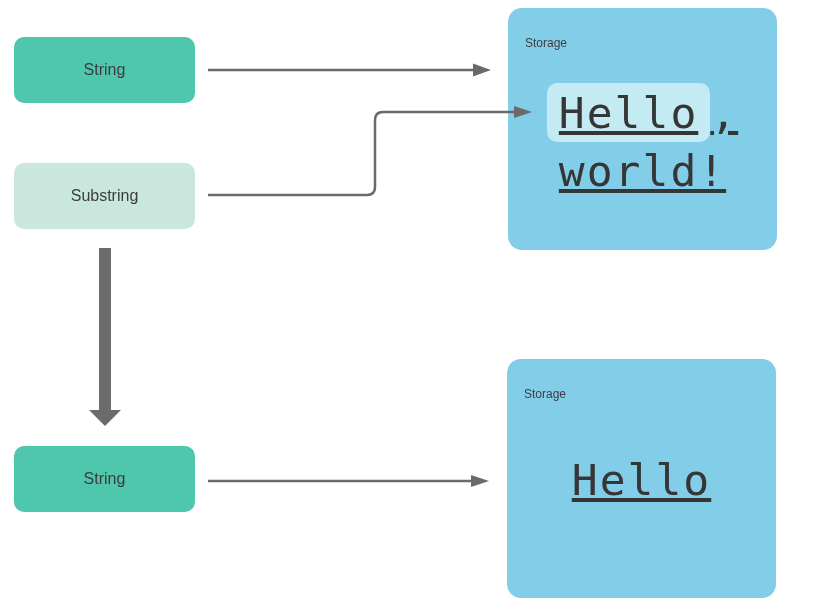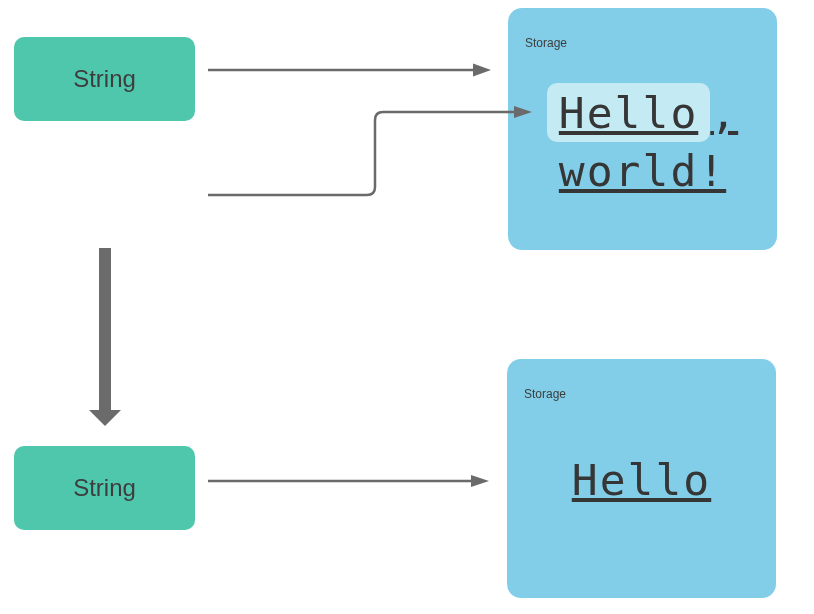--- a/index.html
+++ b/index.html
@@ -6,24 +6,24 @@
   .canvas{
     position:relative;
     width:814px;height:614px;
     background:var(--background,#fff);
     font-family:"Liberation Sans",sans-serif;
     overflow:hidden;
   }
   
   .node{
     position:absolute;
-    left:14px;width:181px;height:84px;
+    left:14px;width:181px;height:66px;
     border-radius:10px;
     display:flex;align-items:center;justify-content:center;
-    font-size:24px;
+    font-size:16px;
     color:var(--text,#3d3d3d);
     text-align:right;
   }
   .node--string{background:var(--string-box,#4fc7ac);}
   .node--substring{background:var(--substring-box,#c9e7dc);}
   #node-string-top{top:37px;}
   #node-substring{top:163px;}
   #node-string-bottom{top:446px;}
 
   
@@ -74,20 +74,23 @@
 </style>
 </head>
 <body>
 
 <div class="canvas">
 
   <div class="node node--string" id="node-string-top">
     <span>String</span>
   </div>
 
+  <div class="node node--substring" id="node-substring">
+    <span>Substring</span>
+  </div>
 
   <div class="node node--string" id="node-string-bottom">
     <span>String</span>
   </div>
 
   <div class="storage" id="storage-top">
     <div class="storage-title">Storage</div>
     <div class="storage-content-top">
       <div class="storage-line1 mono">
         <span class="substr-highlight">

